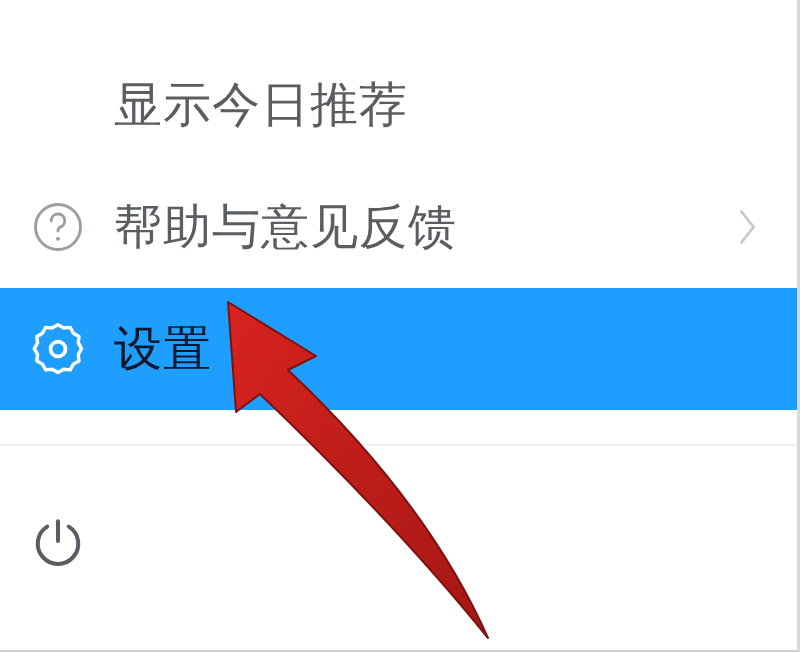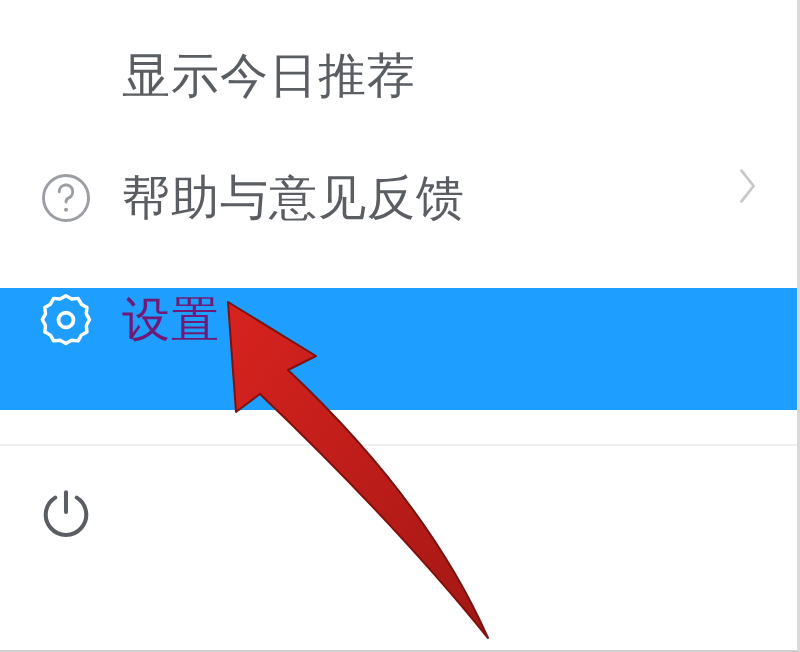--- a/index.html
+++ b/index.html
@@ -14,29 +14,29 @@
     .outer-frame {
       width: 800px;
       height: 652px;
       border-right: 3px solid #d9d9d9;
       border-bottom: 2px solid #cfcfcf;
       background: #ffffff;
       position: relative;
     }
     .menu-item {
       display: flex;
-      align-items: flex-start;
+      align-items: center;
       height: 122px;
-      padding-left: 34px;
+      padding-left: 26px;
       padding-right: 30px;
       color: #5a5e62;
     }
     .menu-item.highlighted {
       background: #1e9fff;
-      color: #701a75;
+      color: #0f172a;
     }
     .menu-icon {
       width: 64px;
       height: 64px;
       display: flex;
       align-items: center;
       justify-content: center;
       flex: 0 0 64px;
     }
     .menu-label {

